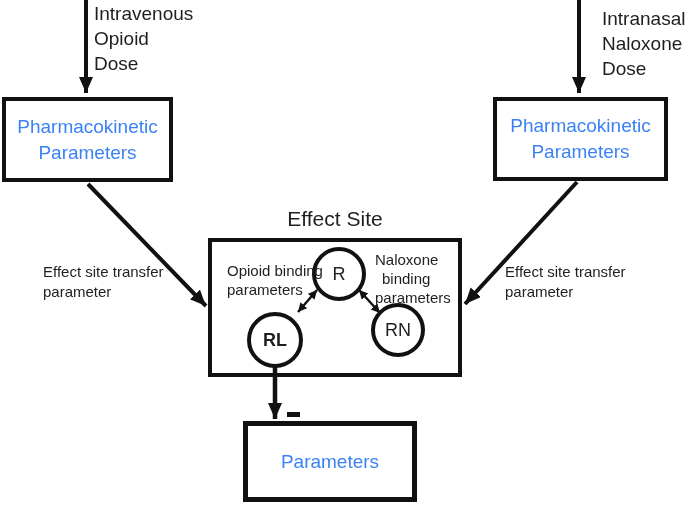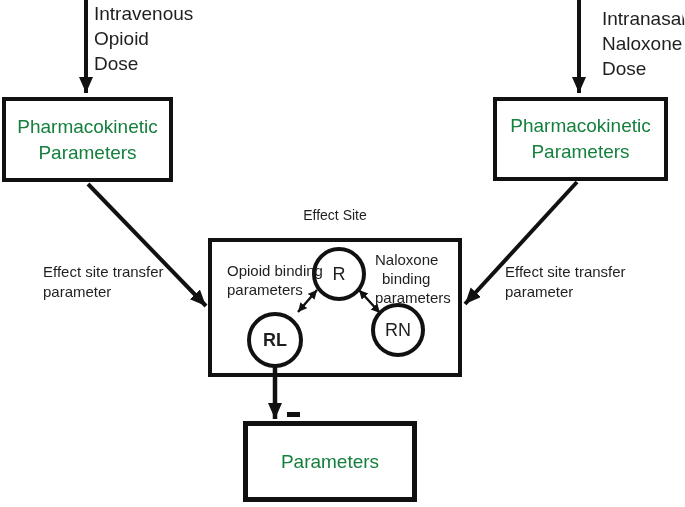--- a/index.html
+++ b/index.html
@@ -8,59 +8,58 @@
     background: #ffffff;
   }
   #canvas {
     position: relative;
     width: 685px;
     height: 507px;
     background: #ffffff;
     font-family: "Liberation Sans", sans-serif;
     color: #1f1f1f;
     overflow: hidden;
-    border-radius: 26px;
   }
   svg.arrow-layer {
     position: absolute;
     left: 0; top: 0;
     width: 685px; height: 507px;
     z-index: 1;
   }
   .box {
     position: absolute;
     border: 4px solid #111111;
     background: #ffffff;
     box-sizing: border-box;
     display: flex;
     flex-direction: column;
     align-items: center;
     justify-content: center;
     z-index: 2;
     text-align: center;
   }
   .box.transparent { background: transparent; }
-  .big-text { font-size: 19px; line-height: 26px; color: #15803d; }
+  .big-text { font-size: 19px; line-height: 26px; color: #3b82f6; }
   .small-text { font-size: 15px; line-height: 20px; color: #1f1f1f; }
   .circle {
     position: absolute;
     border: 4px solid #111111;
     border-radius: 50%;
     background: #ffffff;
     box-sizing: border-box;
     display: flex;
     align-items: center;
     justify-content: center;
     font-size: 18px;
     color: #1f1f1f;
     z-index: 3;
   }
   .label { position: absolute; z-index: 4; white-space: nowrap; }
   .dose-label { font-size: 19px; line-height: 25px; }
-  .title-label { font-size: 14px; text-align: center; }
+  .title-label { font-size: 21px; text-align: center; }
   .minus-bar {
     position: absolute;
     left: 287px; top: 412px;
     width: 13px; height: 5px;
     background: #111111;
     z-index: 4;
   }
   .indent { padding-left: 7px; }
 </style>
 </head>

